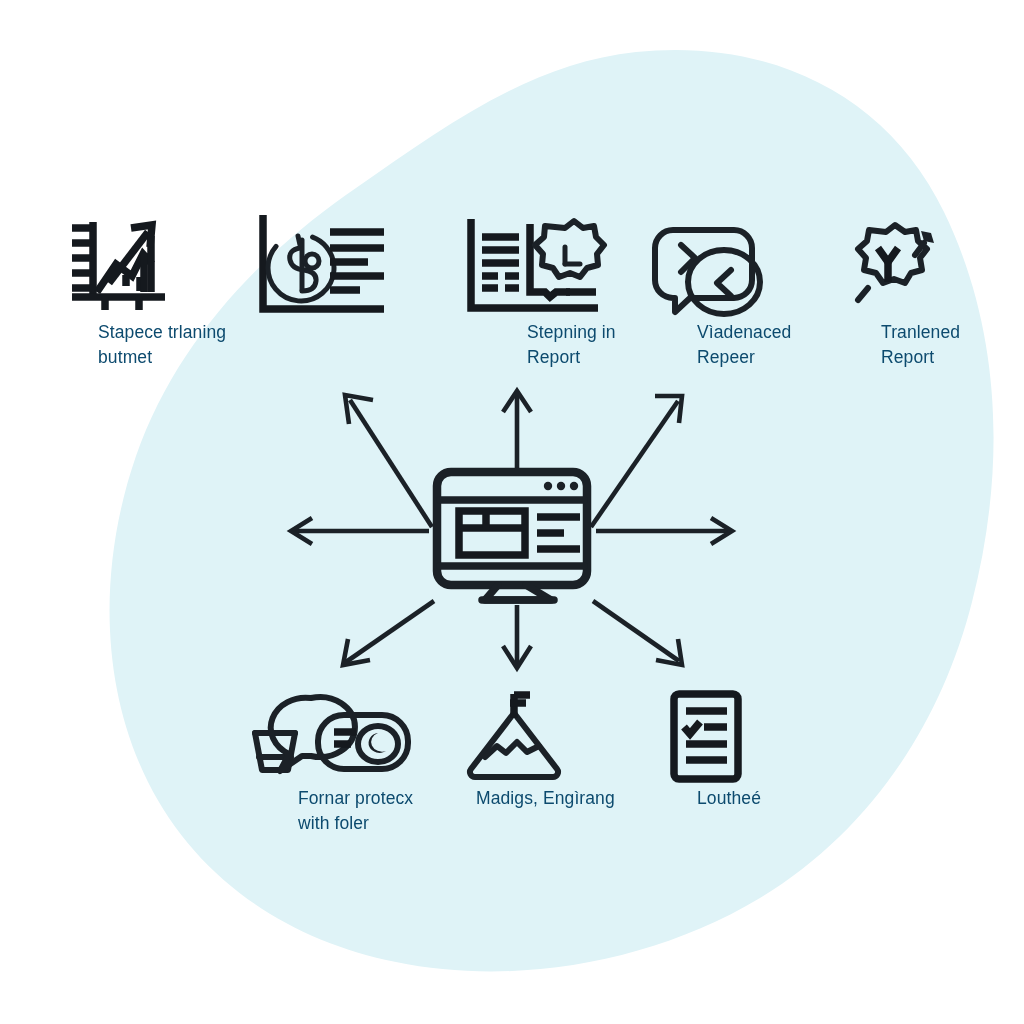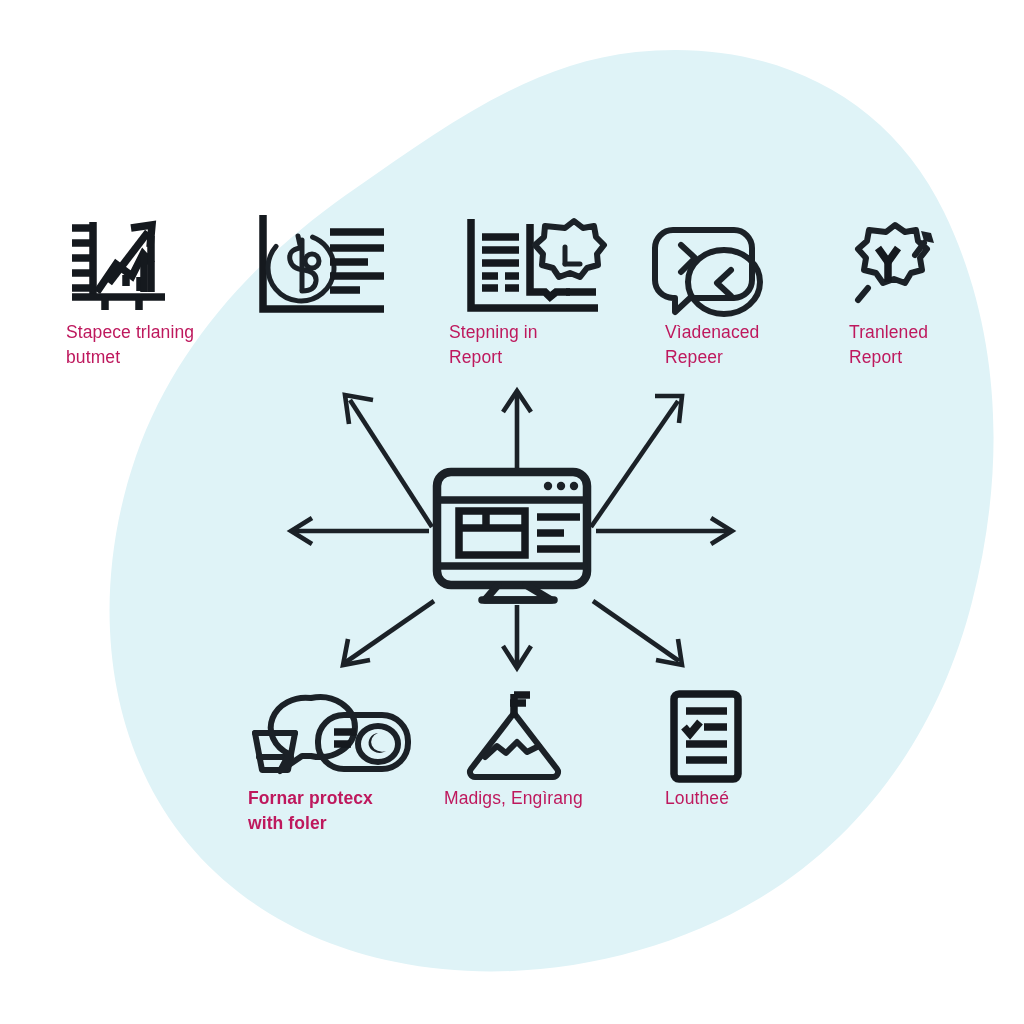--- a/index.html
+++ b/index.html
@@ -35,24 +35,25 @@
     height: 1024px;
     z-index: 2;
   }
   
   .node-label {
     position: absolute;
     z-index: 3;
     font-family: "Liberation Sans", sans-serif;
     font-size: 17.5px;
     line-height: 25px;
-    color: #be185d;
+    color: #0c4a6e;
     letter-spacing: 0.1px;
     white-space: pre-line;
     text-align: left;
+    margin-left: 32px;
   }
   .ic { fill: none; stroke: #1b2127; stroke-width: 6; stroke-linecap: round; stroke-linejoin: round; }
   .ic-thin { fill: none; stroke: #1b2127; stroke-width: 5; stroke-linecap: round; stroke-linejoin: round; }
   .ic-sq { fill: none; stroke: #15191e; stroke-width: 7.5; stroke-linecap: butt; stroke-linejoin: miter; }
   .ic-fill { fill: #1b2127; stroke: none; }
   .arrow { fill: none; stroke: #1b2127; stroke-width: 4.6; stroke-linecap: butt; stroke-linejoin: miter; }
   .arrowhead { fill: none; stroke: #1b2127; stroke-width: 4.6; stroke-linecap: butt; stroke-linejoin: miter; }
   .mon { fill: none; stroke: #1b2127; stroke-width: 7.5; stroke-linecap: round; stroke-linejoin: round; }
   .mon-thick { fill: none; stroke: #1b2127; stroke-width: 8.5; stroke-linecap: round; stroke-linejoin: round; }
 </style>
@@ -220,29 +221,29 @@
       <line class="ic-sq" x1="704" y1="727" x2="727" y2="727"></line>
       <line class="ic-sq" x1="686" y1="744" x2="727" y2="744"></line>
       <line class="ic-sq" x1="686" y1="760" x2="727" y2="760"></line>
     </g>
   </svg>
 
   <div class="node-label" style="left:66px; top:320px; width:180px;">Stapece trlaning
 butmet</div>
 
 
-  <div class="node-label" style="left:449px; top:320px; width:165px;">Stepning in
+  <div class="node-label" style="left:495px; top:320px; width:165px;">Stepning in
 Report</div>
 
   <div class="node-label" style="left:665px; top:320px; width:170px;">Vìadenaced
 Repeer</div>
 
   <div class="node-label" style="left:849px; top:320px; width:160px;">Tranlened
 Report</div>
 
-  <div class="node-label" style="left:248px; top:786px; width:180px;font-weight:bold;">Fornar protecx
+  <div class="node-label" style="left:266px; top:786px; width:180px;">Fornar protecx
 with foler</div>
 
   <div class="node-label" style="left:444px; top:786px; width:190px;">Madigs, Engìrang</div>
 
   <div class="node-label" style="left:665px; top:786px; width:160px;">Loutheé</div>
 
 </div>
 
 </body></html>

